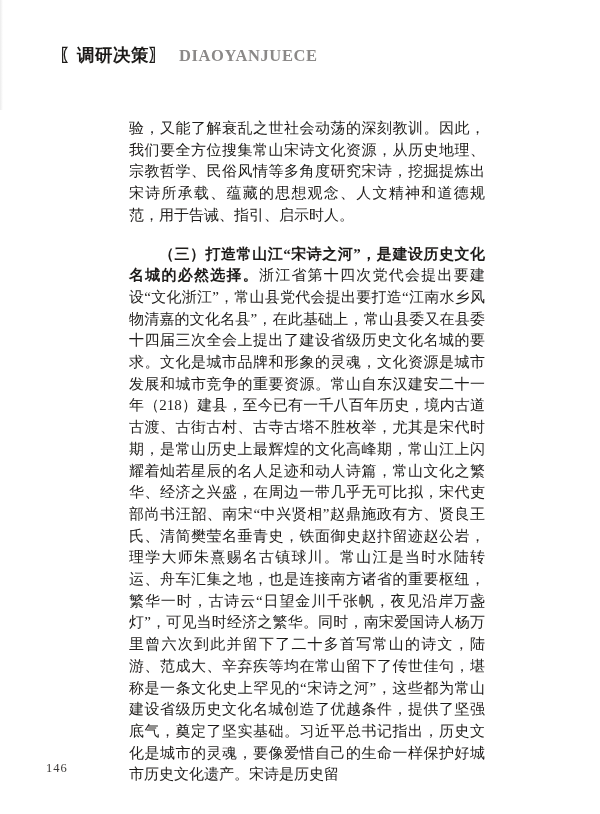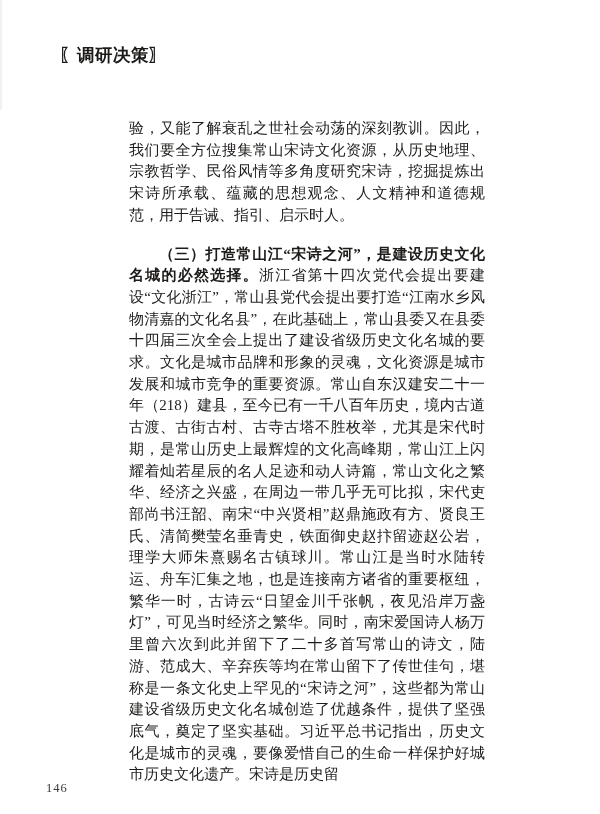--- a/index.html
+++ b/index.html
@@ -78,30 +78,30 @@
     font-weight: bold;
   }
   .page-number {
     position: absolute;
     left: 46px;
     top: 761px;
     font-size: 12.5px;
     letter-spacing: 1px;
     color: #3a3836;
     font-family: "Liberation Serif", "DejaVu Serif", serif;
-    margin-top: 20px;
   }
 </style>
 </head>
 <body>
 
 <div class="page">
 
   <div class="header">
     <span class="cjk-title">〖调研决策〗</span>
+    <span class="roman-title">DIAOYANJUECE</span>
   </div>
 
   <div class="textcol">
     <p class="para-continuation">验，又能了解衰乱之世社会动荡的深刻教训。因此，我们要全方位搜集常山宋诗文化资源，从历史地理、宗教哲学、民俗风情等多角度研究宋诗，挖掘提炼出宋诗所承载、蕴藏的思想观念、人文精神和道德规范，用于告诫、指引、启示时人。</p>
     <p class="para-indented">
       <span class="lead-bold">（三）打造常山江“宋诗之河”，是建设历史文化名城的必然选择。</span><span>浙江省第十四次党代会提出要建设“文化浙江”，常山县党代会提出要打造“江南水乡风物清嘉的文化名县”，在此基础上，常山县委又在县委十四届三次全会上提出了建设省级历史文化名城的要求。文化是城市品牌和形象的灵魂，文化资源是城市发展和城市竞争的重要资源。常山自东汉建安二十一年（218）建县，至今已有一千八百年历史，境内古道古渡、古街古村、古寺古塔不胜枚举，尤其是宋代时期，是常山历史上最辉煌的文化高峰期，常山江上闪耀着灿若星辰的名人足迹和动人诗篇，常山文化之繁华、经济之兴盛，在周边一带几乎无可比拟，宋代吏部尚书汪韶、南宋“中兴贤相”赵鼎施政有方、贤良王氏、清简樊莹名垂青史，铁面御史赵抃留迹赵公岩，理学大师朱熹赐名古镇球川。常山江是当时水陆转运、舟车汇集之地，也是连接南方诸省的重要枢纽，繁华一时，古诗云“日望金川千张帆，夜见沿岸万盏灯”，可见当时经济之繁华。同时，南宋爱国诗人杨万里曾六次到此并留下了二十多首写常山的诗文，陆游、范成大、辛弃疾等均在常山留下了传世佳句，堪称是一条文化史上罕见的“宋诗之河”，这些都为常山建设省级历史文化名城创造了优越条件，提供了坚强底气，奠定了坚实基础。习近平总书记指出，历史文化是城市的灵魂，要像爱惜自己的生命一样保护好城市历史文化遗产。宋诗是历史留</span>
     </p>
   </div>
 
   <div class="page-number">146</div>

